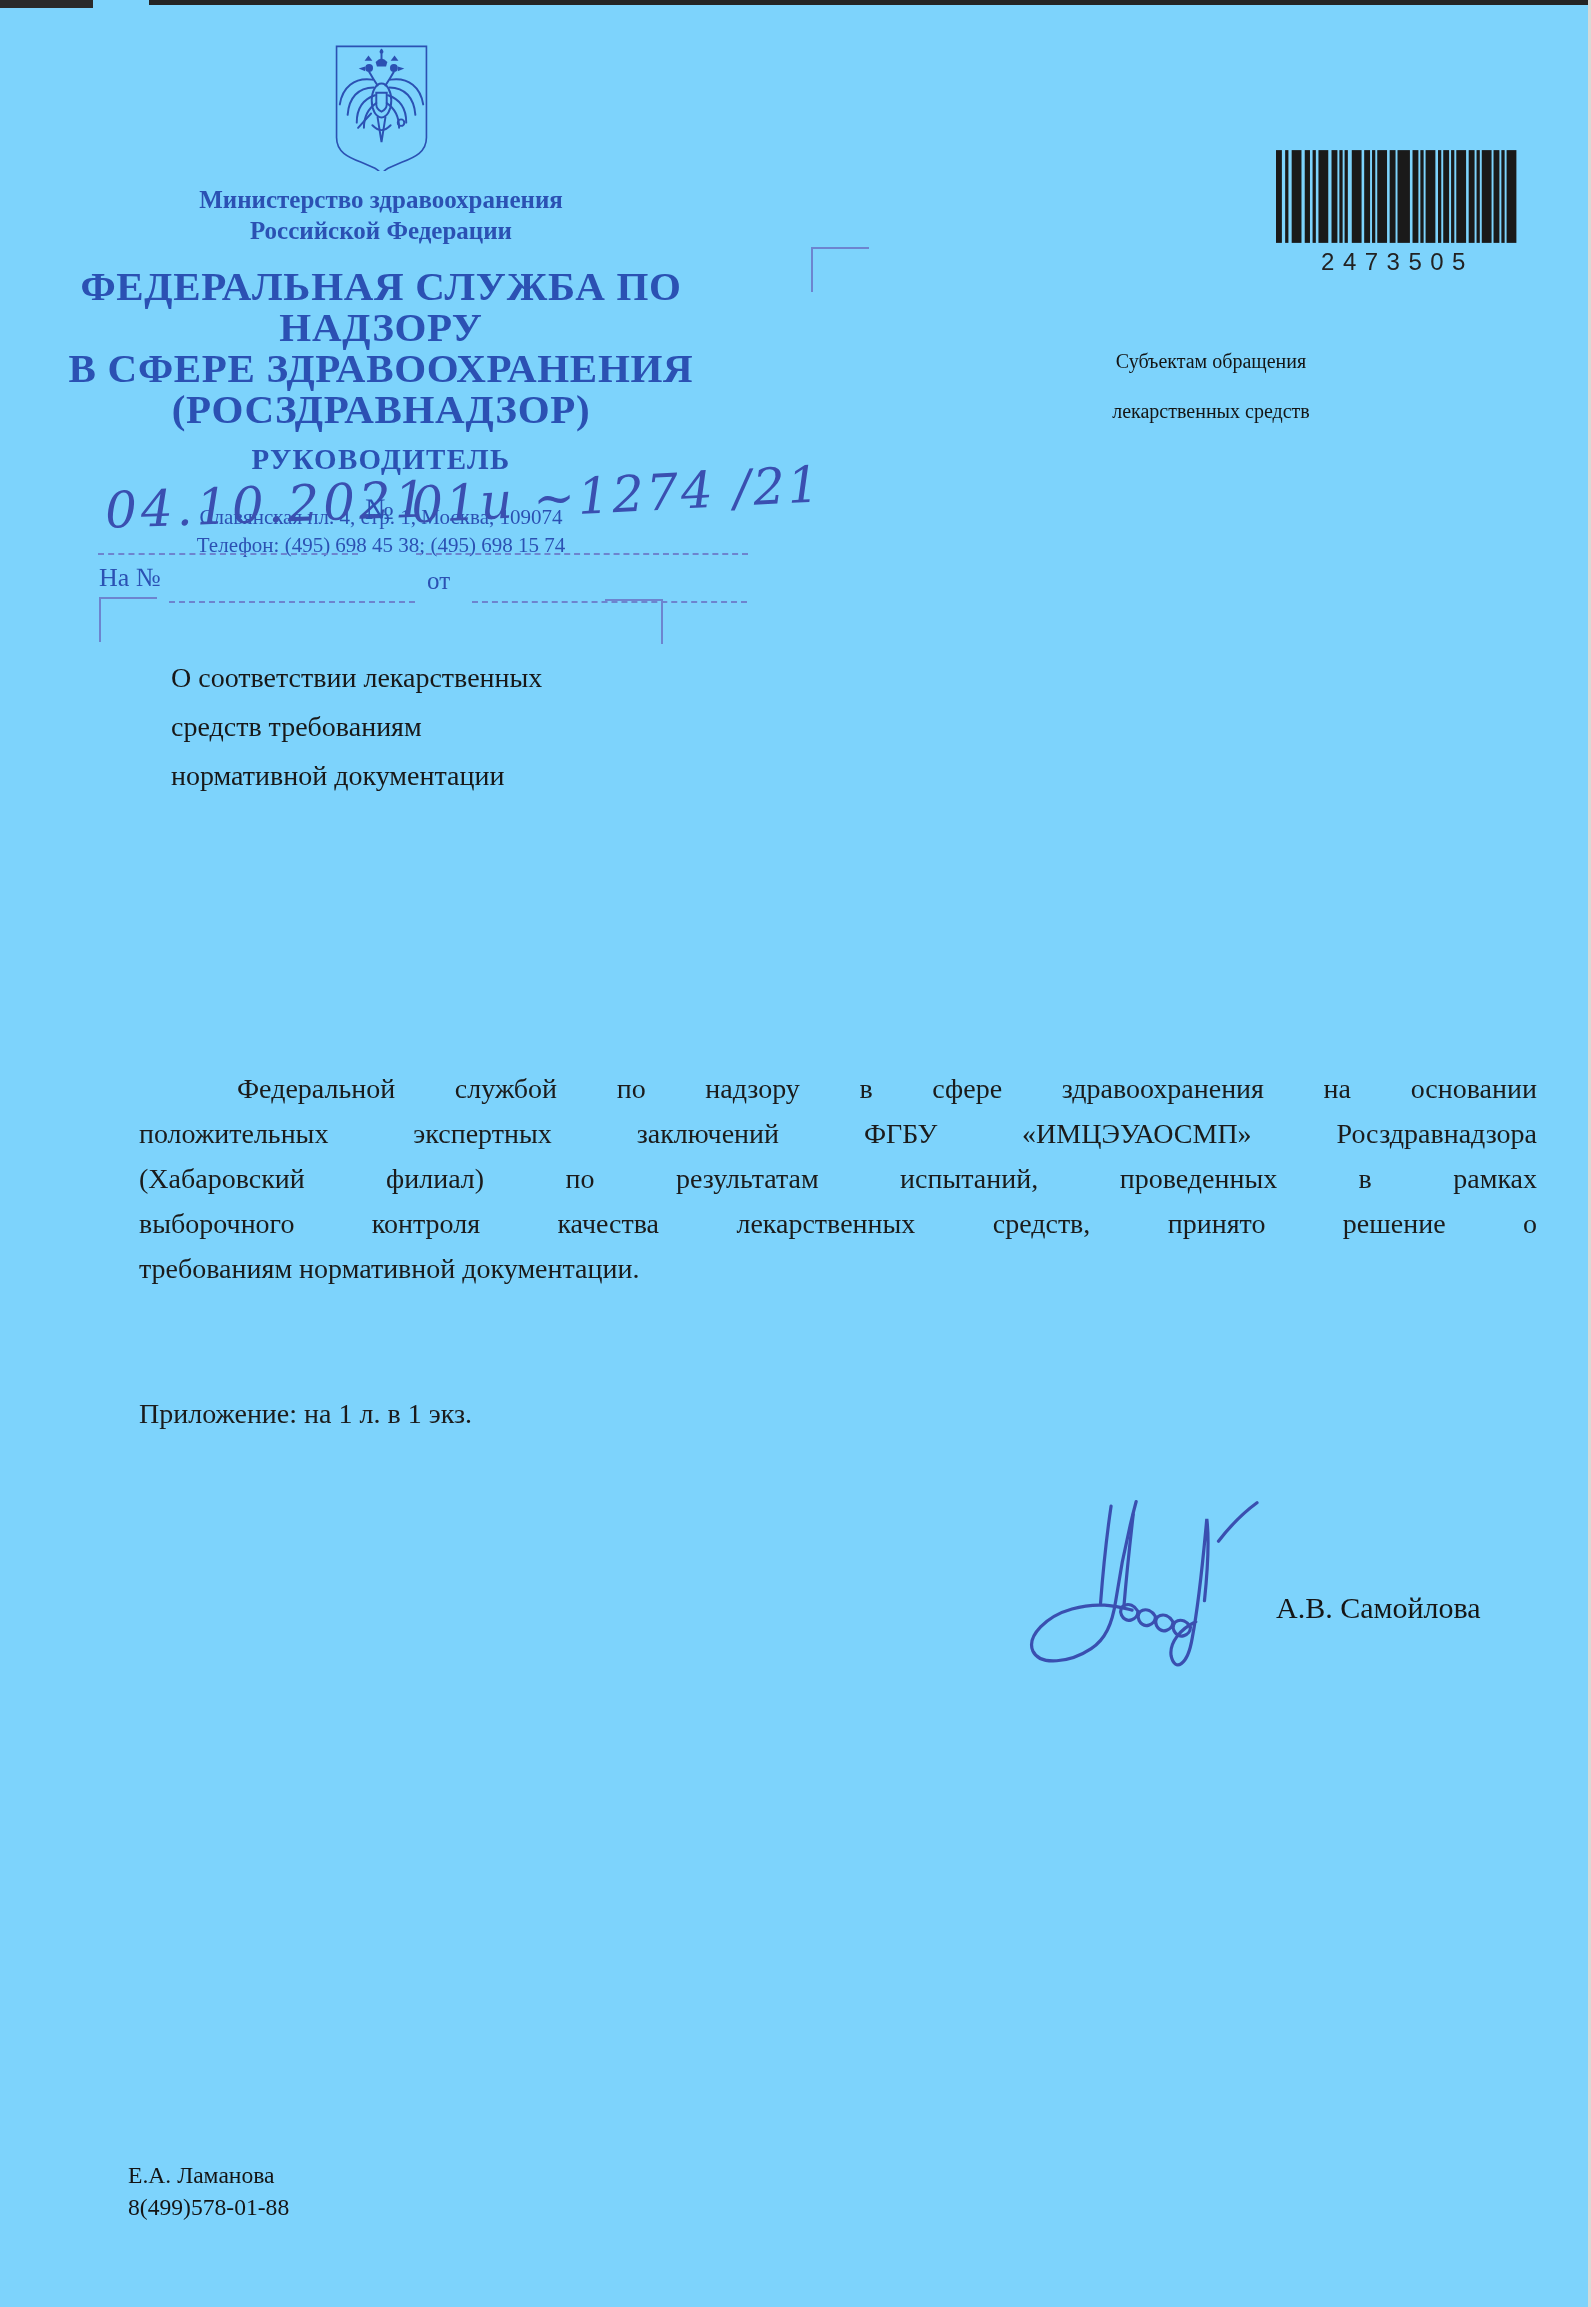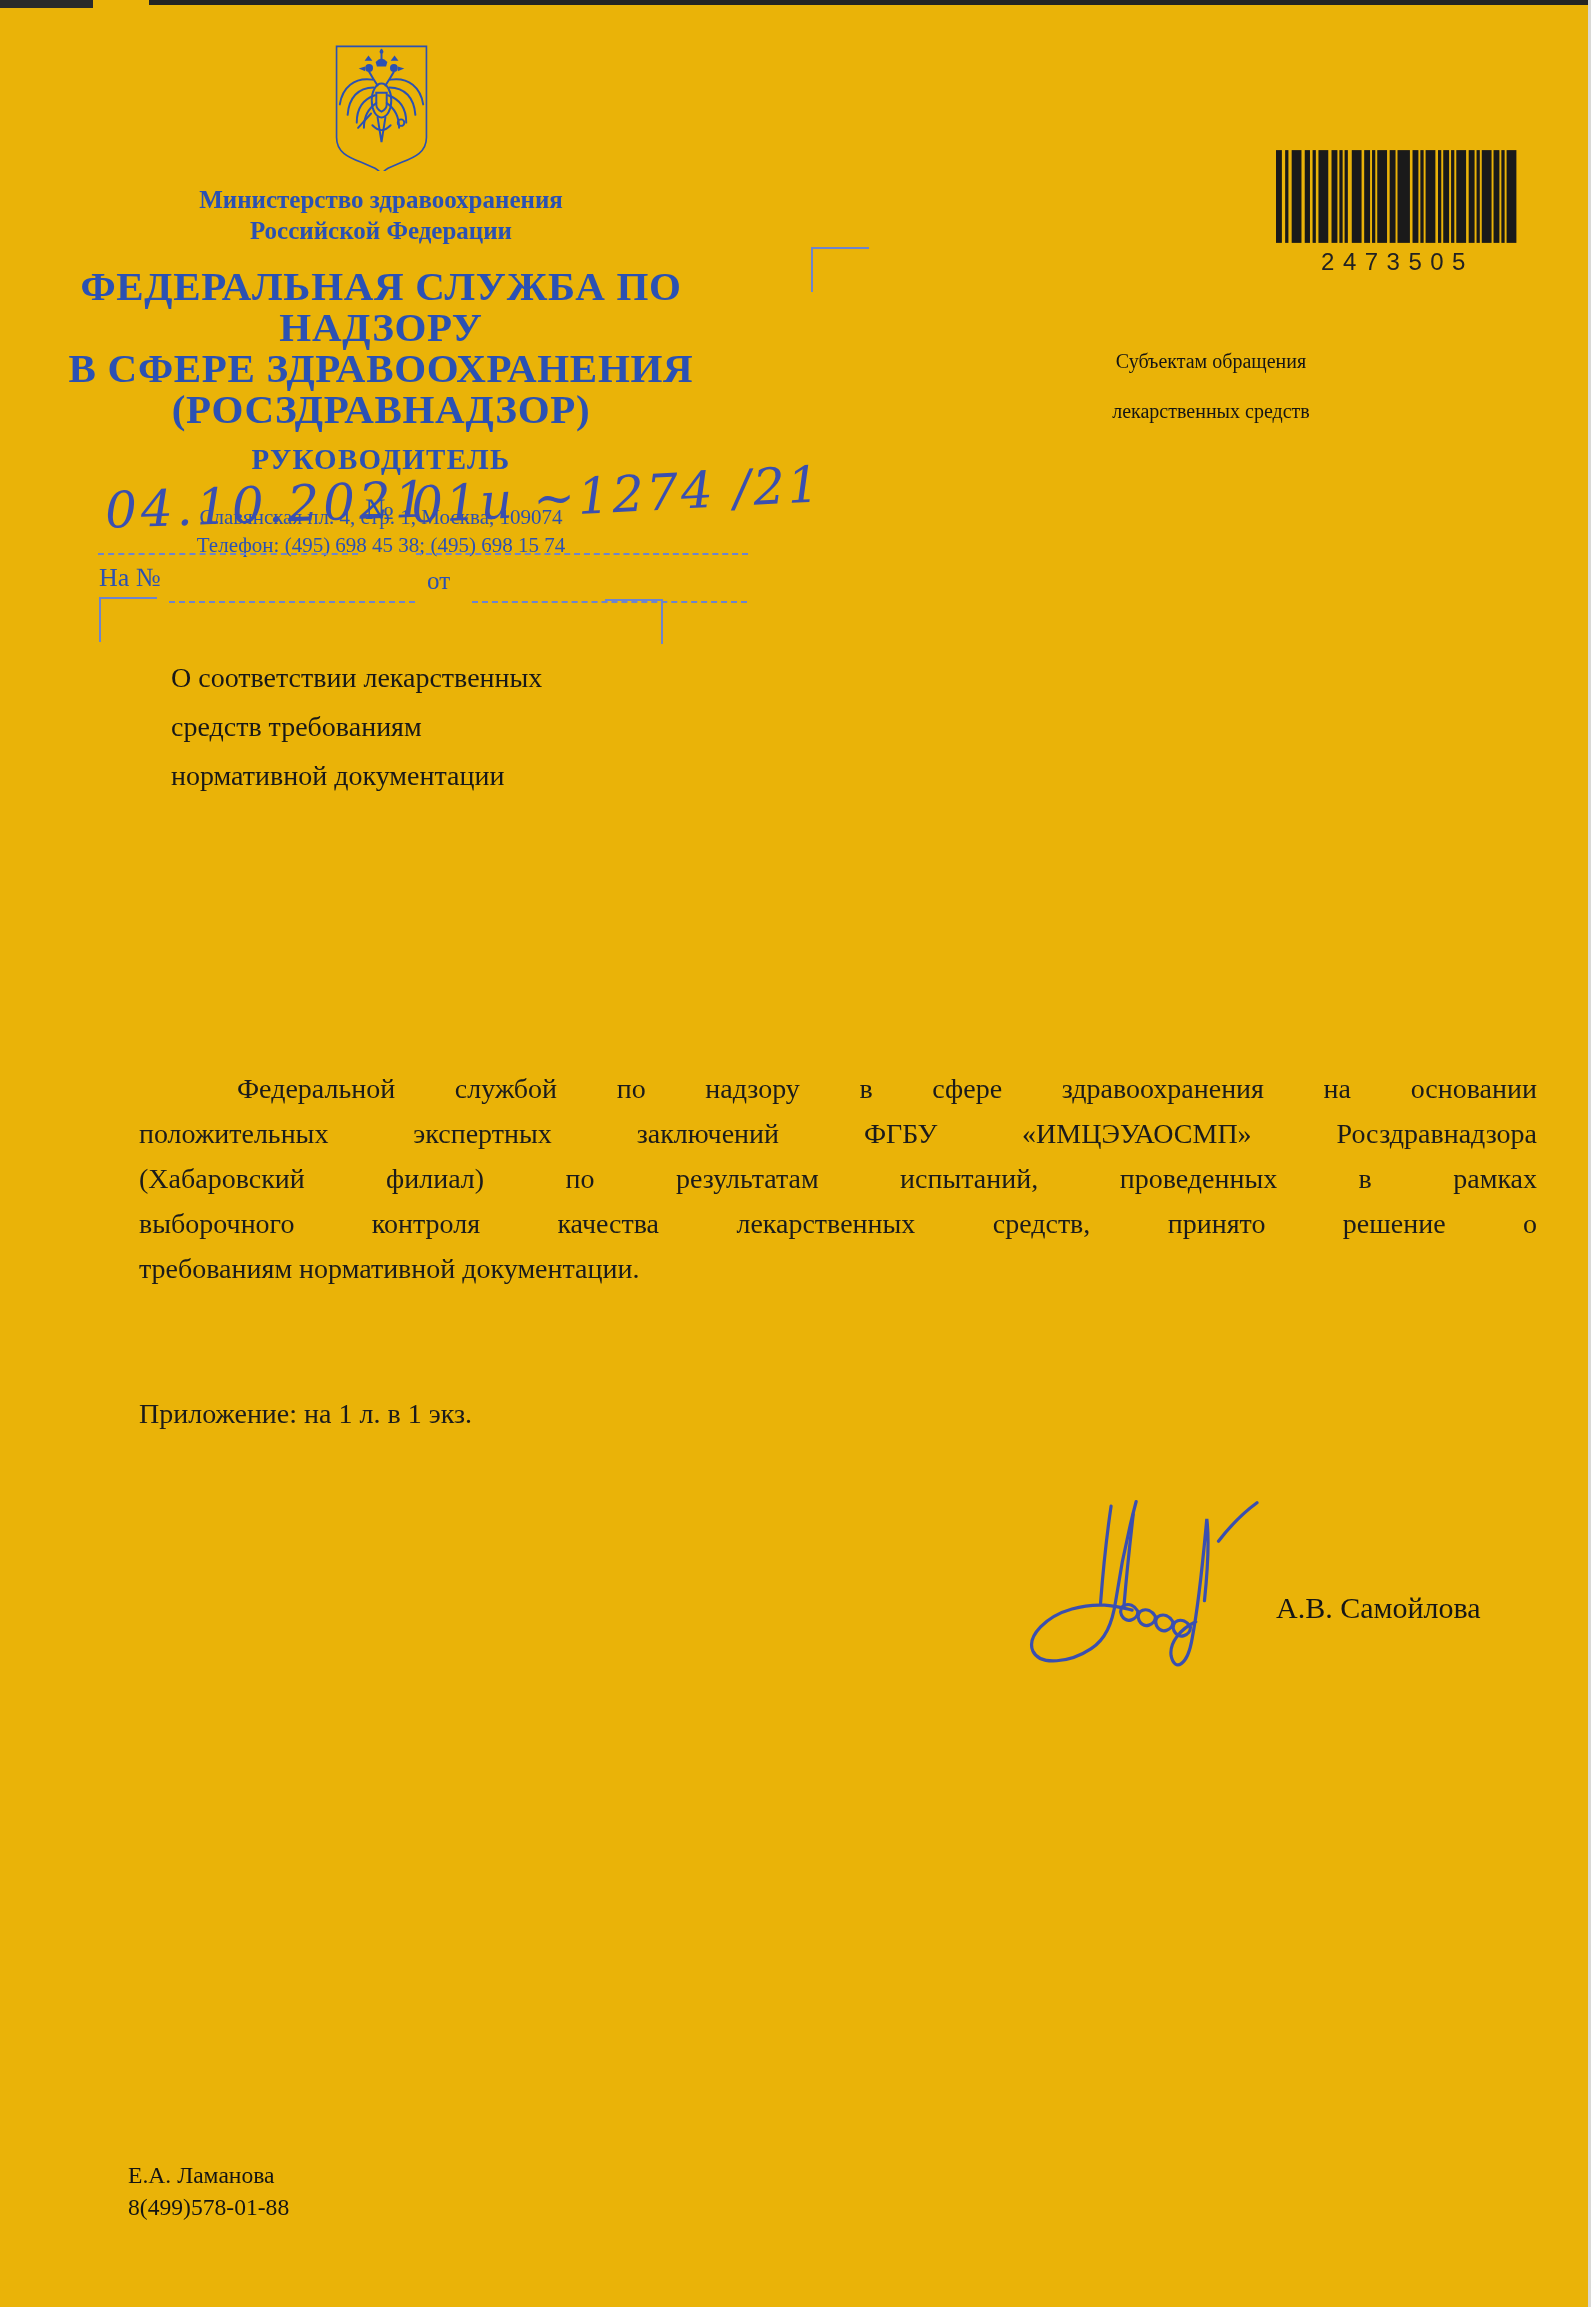--- a/index.html
+++ b/index.html
@@ -7,21 +7,21 @@
     --blue:#2b51b3;
     --ink:#3a4fb0;
     --line:#6d84cf;
     --black:#1b1b1b;
   }
   html,body{margin:0;padding:0;background:#e9e9e9;}
   .page{
     position:relative;
     width:1591px;height:2307px;
     margin:0 auto;
-    background:#eab308;
+    background:#7dd3fc;
     overflow:hidden;
     font-family:"Liberation Serif","DejaVu Serif",serif;
   }
   
   .scan-strip-top{position:absolute;left:149px;top:0;width:1442px;height:5.2px;background:#242424;}
   .scan-strip-corner{position:absolute;left:0;top:0;width:93px;height:7.9px;background:#2a2a2a;}
   .scan-edge-right{position:absolute;right:0;top:0;width:3.3px;height:100%;background:#d9d9d6;}
 
   
   .letterhead{position:absolute;left:52px;top:43px;width:658px;text-align:center;color:var(--blue);}

